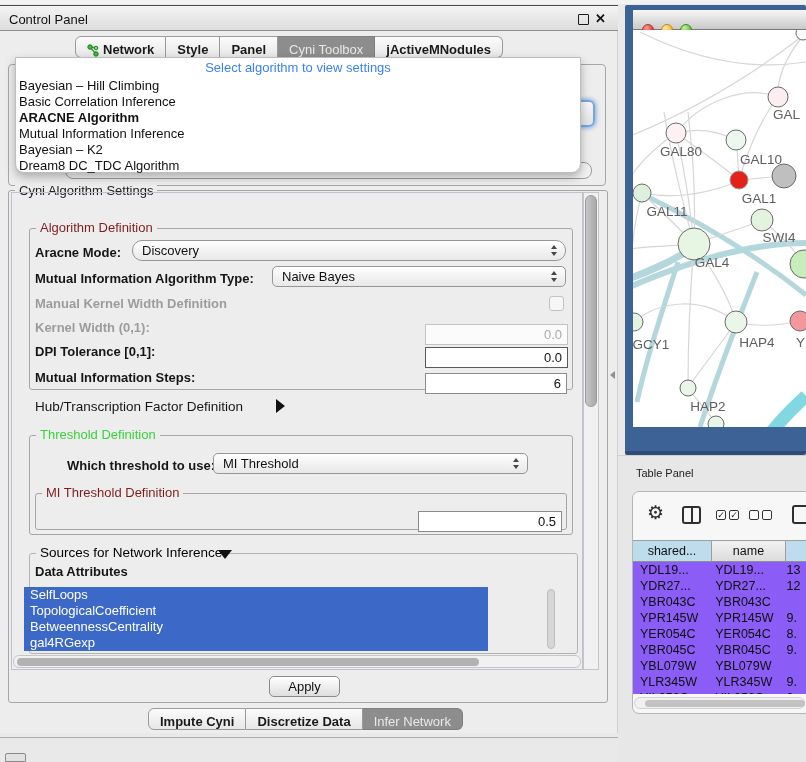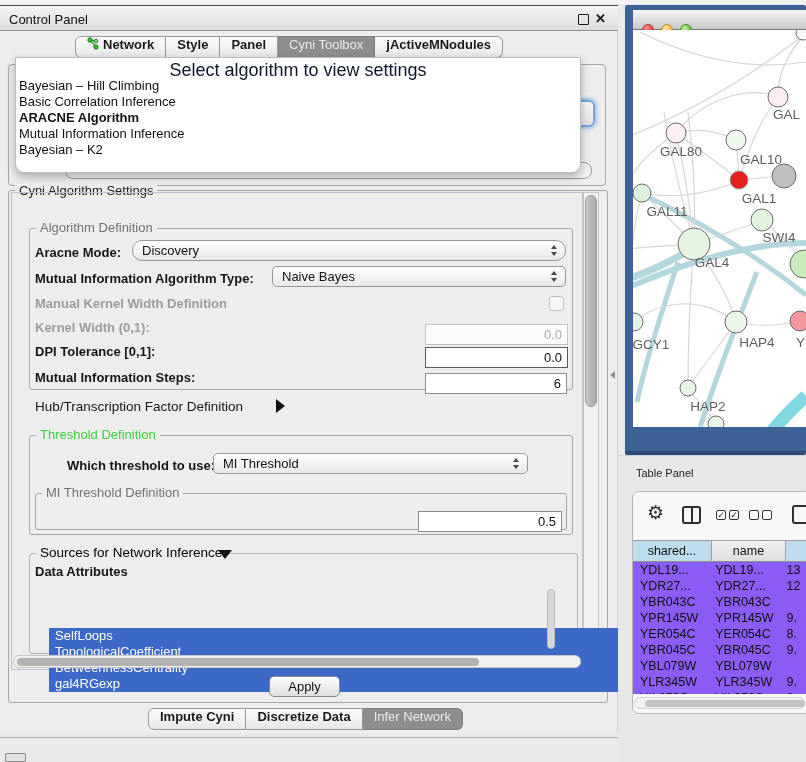--- a/index.html
+++ b/index.html
@@ -2,42 +2,42 @@
 <html><head>
 <meta charset="utf-8">
 <style>
   html,body{margin:0;padding:0;}
   body{font-family:"Liberation Sans",sans-serif;}
   .screen{position:relative;width:806px;height:762px;background:#e9e9e9;overflow:hidden;}
   .abs{position:absolute;}
   .lbl{position:absolute;font-size:13px;color:#161616;white-space:nowrap;line-height:14px;}
   .b{font-weight:bold;}
   .dis{color:#9c9c9c;}
-  .blue{color:#737373;}
+  .blue{color:#7f1d1d;}
   .green{color:#3bd23b;}
   
   .cp-titlebar{position:absolute;left:0;top:5px;width:618px;height:26px;
     background:linear-gradient(#f4f4f4,#dcdcdc);border-top:1px solid #4c4c4c;border-bottom:1px solid #8f8f8f;box-sizing:border-box;}
   .cp-title{position:absolute;left:9px;top:6px;font-size:13px;color:#111;}
   .win-sq{position:absolute;width:9px;height:9px;border:1.6px solid #1a1a1a;border-radius:1px;}
   .win-x{position:absolute;font-size:13px;font-weight:bold;color:#111;}
   
   .tabbar{position:absolute;display:flex;height:22px;}
-  .tab{height:22px;display:flex;align-items:flex-start;padding:0 11px;background:linear-gradient(#fbfbfb,#e7e7e7);
+  .tab{height:22px;display:flex;align-items:flex-end;padding:0 11px;background:linear-gradient(#fbfbfb,#e7e7e7);
     border:1px solid #9a9a9a;border-left:none;font-size:13px;font-weight:bold;color:#1a1a1a;box-sizing:border-box;cursor:default;}
   .tab.first{border-left:1px solid #9a9a9a;border-radius:6px 0 0 6px;}
   .tab.last{border-radius:0 6px 6px 0;}
   .tab.sel{background:#8d8d8d;color:#e9e9e9;font-weight:normal;border-color:#7e7e7e;}
   
   .group{position:absolute;border:1px solid #a6a6a6;border-radius:3px;box-sizing:border-box;}
   .gtitle{position:absolute;background:#ededed;padding:0 4px;font-size:13px;white-space:nowrap;line-height:14px;}
   
   .popup{position:absolute;left:15px;top:57px;width:566px;height:116px;background:#fff;border:1px solid #bdbdbd;
     border-radius:0 0 9px 9px;box-shadow:0 4px 10px rgba(0,0,0,.28);z-index:40;box-sizing:border-box;}
-  .popup .prompt{height:18px;text-align:center;color:#0f172a;font-size:18px;padding-top:2px;}
+  .popup .prompt{height:18px;text-align:center;color:#3b82f6;font-size:13px;padding-top:2px;}
   .popup .item{height:16px;line-height:16px;font-size:13px;color:#111;padding-left:3px;}
   
   .combo{position:absolute;height:21px;border:1px solid #979797;border-radius:5px;background:linear-gradient(#fefefe,#e8e8e8);
     box-sizing:border-box;display:flex;align-items:center;padding-left:9px;font-size:13px;color:#111;}
   .spin{position:absolute;right:8px;top:4px;}
   .spin i{display:block;width:0;height:0;border-left:3.5px solid transparent;border-right:3.5px solid transparent;}
   .spin .up{border-bottom:4.5px solid #474747;margin-bottom:2.5px;}
   .spin .dn{border-top:4.5px solid #474747;}
   .fld{position:absolute;height:21px;border:1px solid #8b8b8b;background:#fff;font-family:"Liberation Sans",sans-serif;
     font-size:13px;text-align:right;padding:0 5px;box-sizing:border-box;color:#111;margin-top:7px;}
@@ -112,20 +112,21 @@
   <div class="abs" style="left:575px;top:100px;width:20px;height:27px;border:2px solid #74a8e0;border-radius:6px;background:linear-gradient(#f7f7f7,#e3e3e3);box-shadow:0 0 4px 1px rgba(90,150,220,.75);box-sizing:border-box;"></div>
   <div class="abs" style="left:65px;top:162px;width:527px;height:17px;border:1px solid #9b9b9b;border-radius:8px;background:#f1f1f1;box-sizing:border-box;"></div>
 
   <div class="popup">
     <div class="prompt">Select algorithm to view settings</div>
     <div class="item">Bayesian – Hill Climbing</div>
     <div class="item">Basic Correlation Inference</div>
     <div class="item b">ARACNE Algorithm</div>
     <div class="item">Mutual Information Inference</div>
     <div class="item">Bayesian – K2</div>
+    <div class="item">Dream8 DC_TDC Algorithm</div>
   </div>
 
   <div class="group" style="left:8px;top:190px;width:600px;height:513px;"></div>
   <span class="gtitle" style="left:15px;top:184px;color:#222;">Cyni Algorithm Settings</span>
 
   <div class="abs" style="left:11px;top:192px;width:572px;height:478px;border:1px solid #bcc3ce;box-sizing:border-box;"></div>
 
   <div class="track" style="left:583px;top:192px;width:16px;height:478px;">
     <div class="thumb" style="left:1px;top:2px;width:12px;height:212px;"></div>
   </div>
@@ -181,21 +182,21 @@
   <div class="group" style="left:35px;top:493px;width:532px;height:37px;"></div>
   <span class="gtitle blue" style="left:42px;top:486px;">MI Threshold Definition</span>
   <input class="fld" style="left: 418px; top: 504px; width: 144px;" value="0.5">
 
   <div class="group" style="left:29px;top:553px;width:549px;height:101px;border-color:#b3b3b3;"></div>
   <span class="gtitle" style="left:36px;top:546px;font-size:13.5px;">Sources for Network Inference</span>
   <span class="abs" style="left:218px;top:550px;width:0;height:0;border-left:7px solid transparent;border-right:7px solid transparent;border-top:9px solid #111;"></span>
 
   <span class="lbl b" style="left:35px;top:565px;">Data Attributes</span>
 
-  <div class="abs srclist" style="left:49px;top:587px;width:609px;height:65px;overflow:hidden;margin-top:41px;">
+  <div class="abs srclist" style="left:24px;top:587px;width:464px;height:65px;overflow:hidden;">
     <div class="item">SelfLoops</div>
     <div class="item">TopologicalCoefficient</div>
     <div class="item">BetweennessCentrality</div>
     <div class="item">gal4RGexp</div>
   </div>
   <div class="abs" style="left:547px;top:589px;width:8px;height:60px;background:#d6d6d6;border:1px solid #bdbdbd;border-radius:4px;box-sizing:border-box;"></div>
 
   <div class="track" style="left:13px;top:655px;width:568px;height:13px;border-radius:6px;">
     <div class="hthumb" style="left:3px;top:2px;width:462px;height:8px;"></div>
   </div>

